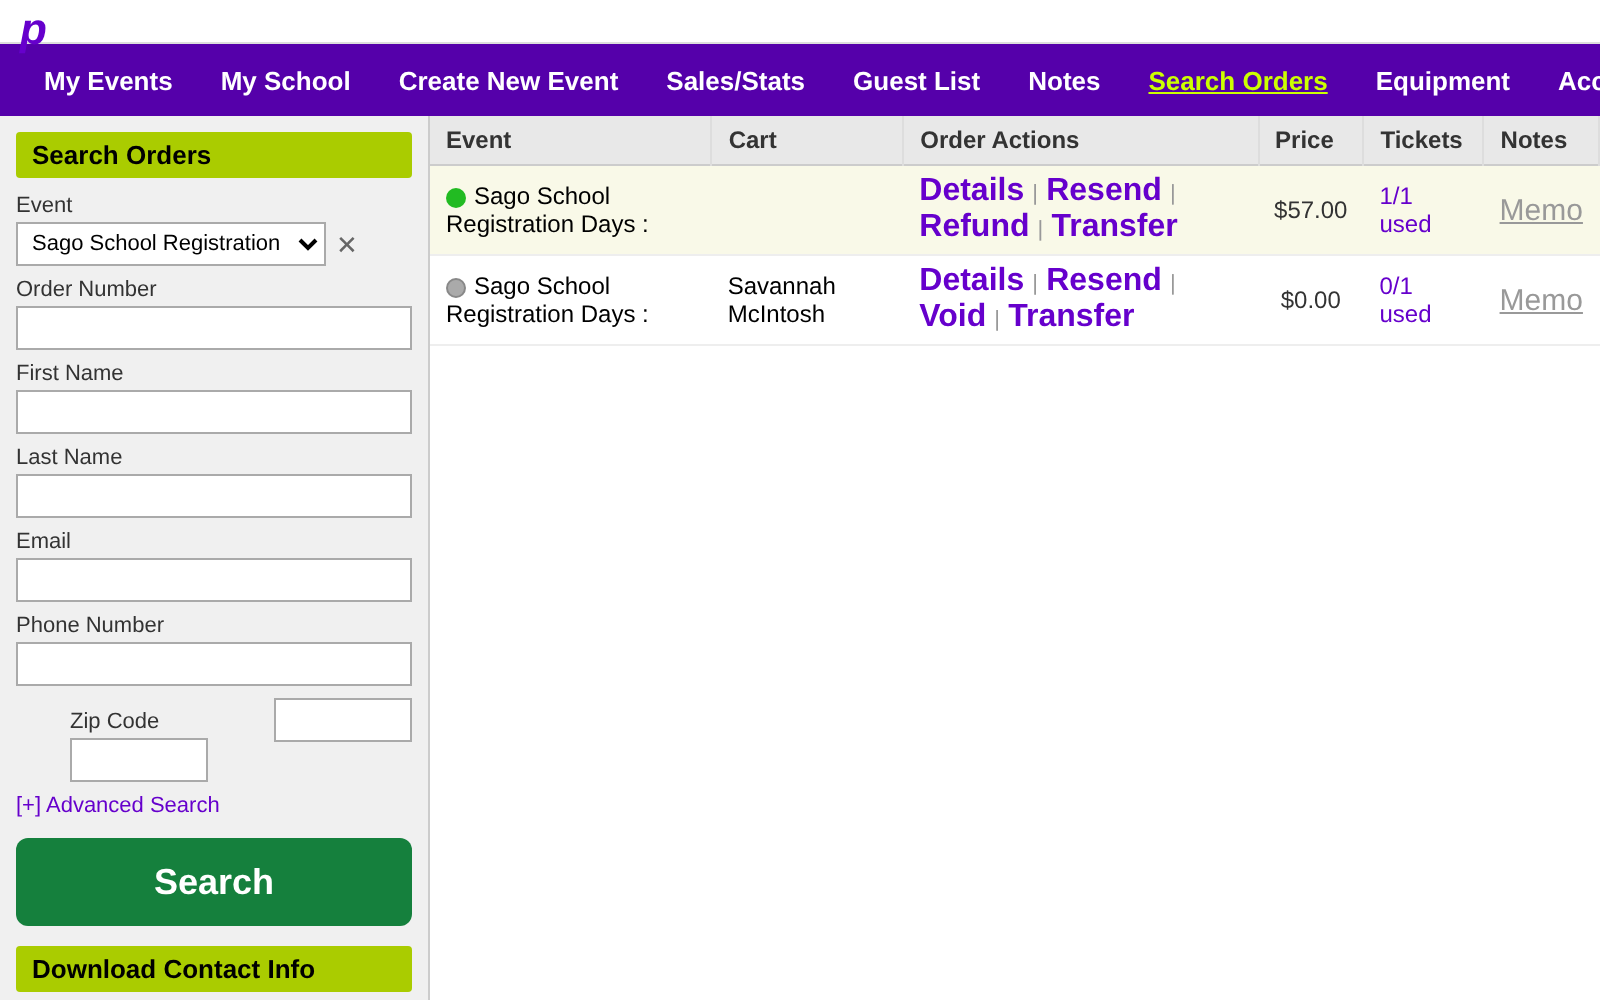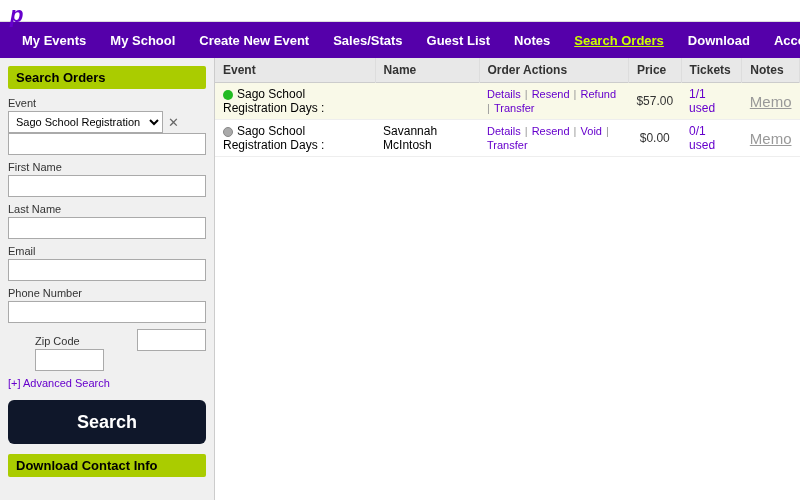--- a/index.html
+++ b/index.html
@@ -134,21 +134,21 @@
     .advanced-link {
       color: #6600cc;
       font-size: 11px;
       cursor: pointer;
       text-decoration: none;
       display: inline-block;
       margin-top: 6px;
     }
 
     .search-btn {
-      background: #0f172a;
+      background: #15803d;
       color: #fff;
       font-size: 18px;
       font-weight: bold;
       border: none;
       border-radius: 6px;
       width: 100%;
       height: 44px;
       margin-top: 10px;
       cursor: pointer;
     }
@@ -202,21 +202,22 @@
       border-radius: 50%;
       margin-right: 4px;
       vertical-align: middle;
     }
     .dot-green { background: #22bb22; }
     .dot-gray { background: #aaa; border: 1px solid #888; }
 
     .action-link {
       color: #6600cc;
       text-decoration: none;
-      font-size: 11px;
+      font-size: 16px;
+      font-weight: bold;
     }
     .action-sep {
       color: #999;
       font-size: 11px;
       margin: 0 1px;
     }
 
     .price-col { color: #333; text-align: center; }
     .tickets-link {
       color: #6600cc;
@@ -234,39 +235,40 @@
 </div>
 
 <div id="nav-bar">
   <a class="nav-item">My Events</a>
   <a class="nav-item">My School</a>
   <a class="nav-item">Create New Event</a>
   <a class="nav-item">Sales/Stats</a>
   <a class="nav-item">Guest List</a>
   <a class="nav-item">Notes</a>
   <a class="nav-item active">Search Orders</a>
-  <a class="nav-item">Download</a>
+  <a class="nav-item">Equipment</a>
   <a class="nav-item">Accounting</a>
 </div>
 
 <div id="main">
 
   <div id="sidebar">
 
     
     <div class="section-header">Search Orders</div>
 
     <label class="field-label">Event</label>
     <div class="event-select-wrapper">
       <select class="event-select">
         <option>Sago School Registration Days :</option>
       </select>
       <button class="remove-btn">✕</button>
     </div>
 
+    <label class="field-label">Order Number</label>
     <input type="text" class="text-input" value="" style="">
 
     <label class="field-label">First Name</label>
     <input type="text" class="text-input" value="" style="">
 
     <label class="field-label">Last Name</label>
     <input type="text" class="text-input" value="" style="">
 
     <label class="field-label">Email</label>
     <input type="text" class="text-input" value="" style="">
@@ -294,21 +296,21 @@
 
     </div>
 
   </div>
 
   <div id="content">
     <table id="results-table">
       <thead>
         <tr>
           <th>Event</th>
-          <th>Name</th>
+          <th>Cart</th>
           <th>Order Actions</th>
           <th>Price</th>
           <th>Tickets</th>
           <th>Notes</th>
         </tr>
       </thead>
       <tbody id="results-body">
 
       <tr>
             <td><span class="status-dot dot-green"></span>Sago School Registration Days :</td>

